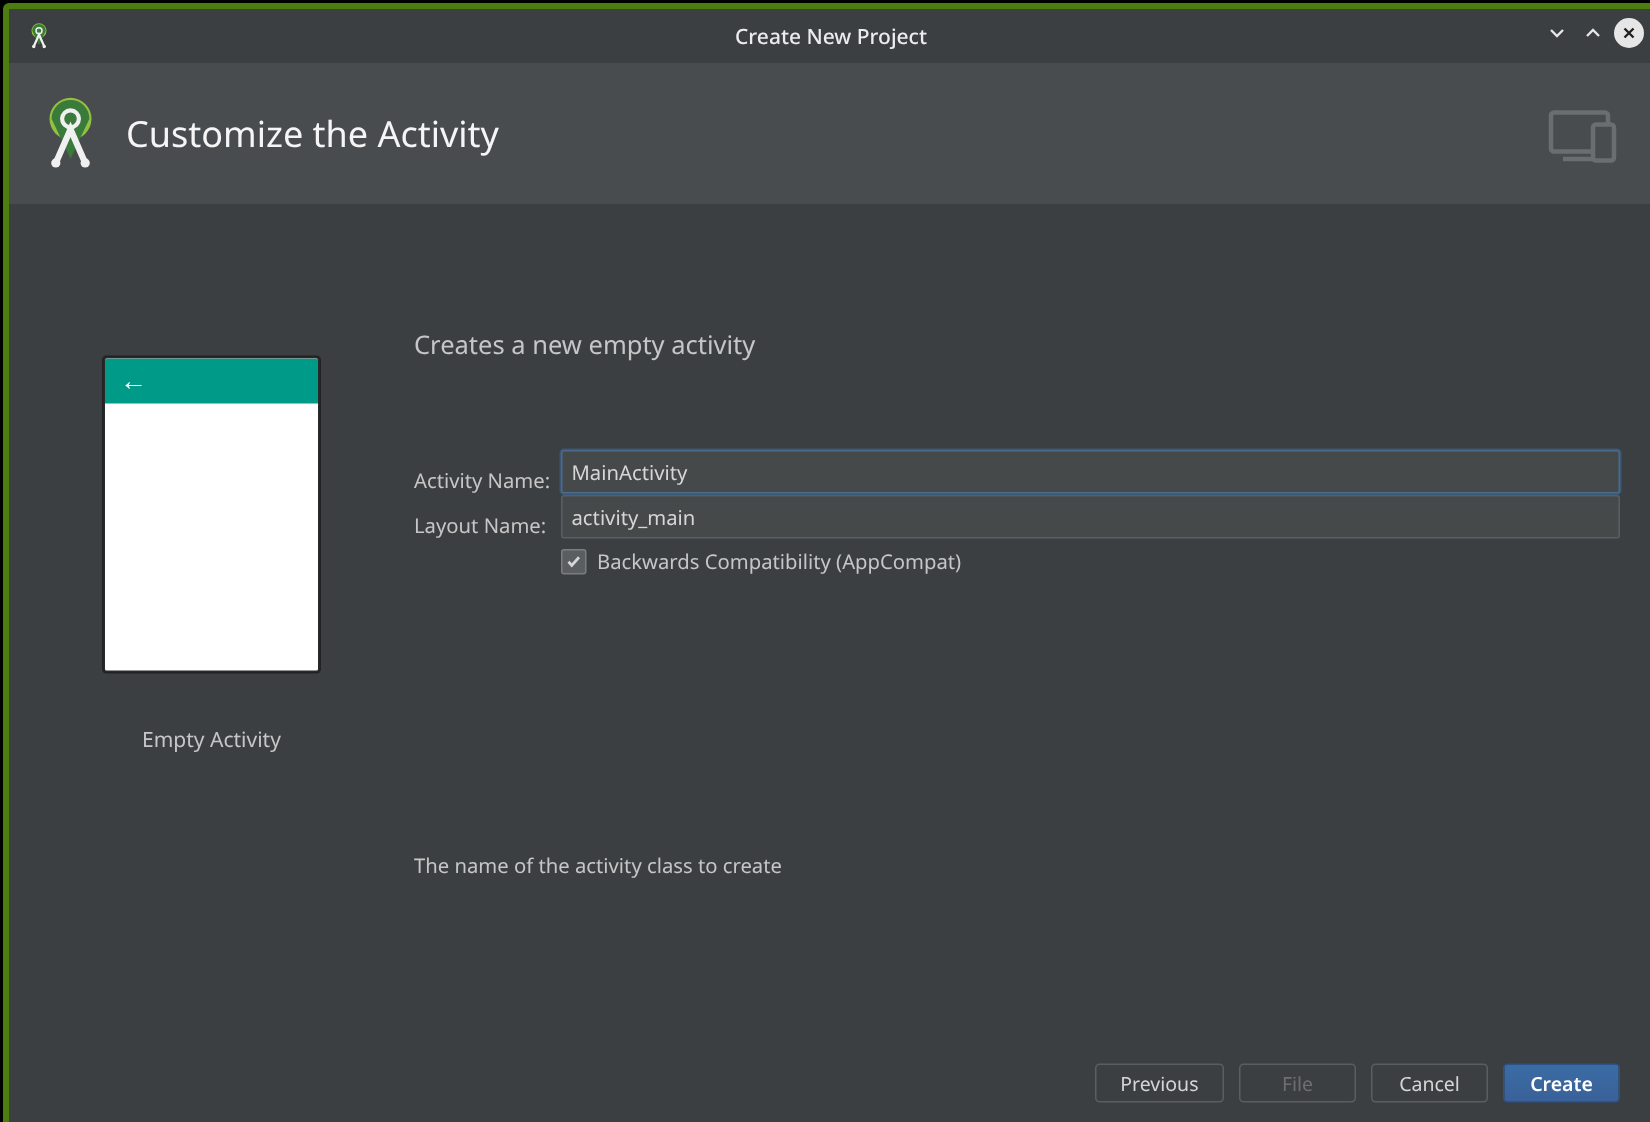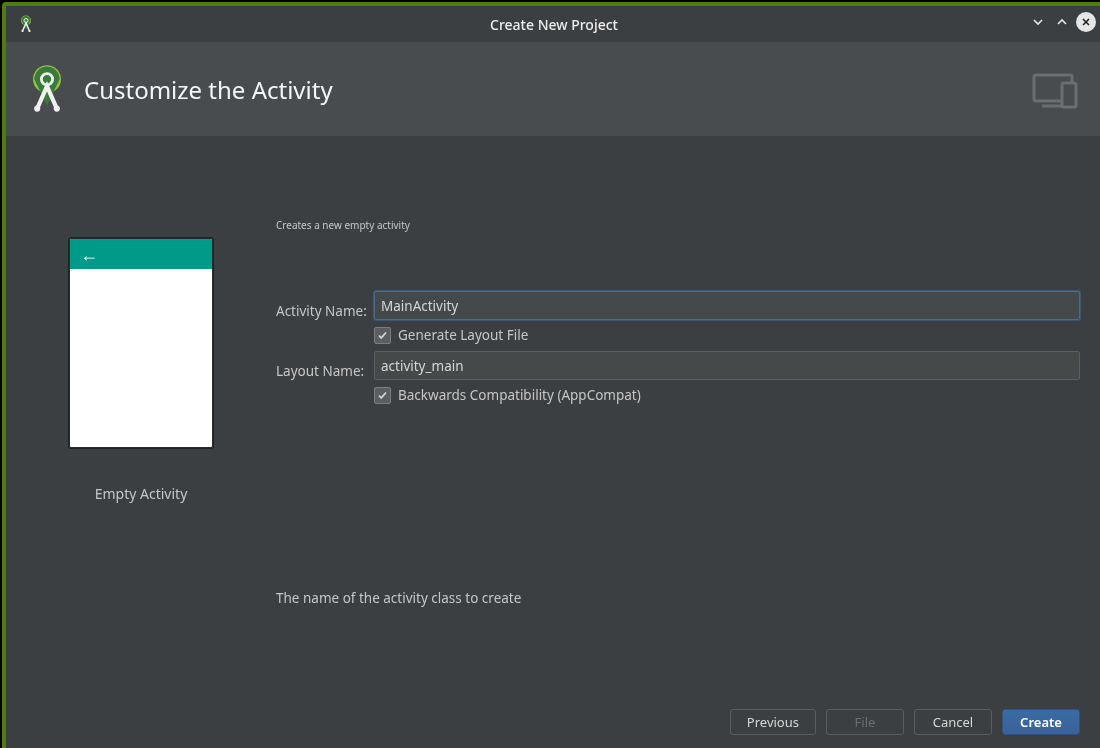--- a/index.html
+++ b/index.html
@@ -149,21 +149,21 @@
 
   .form-col {
     flex: 1;
     padding-top: 82px;
     padding-right: 22px;
     display: flex;
     flex-direction: column;
   }
   .intro {
     color: #c6c6c6;
-    font-size: 10px;
+    font-size: 17px;
     margin-bottom: 58px;
   }
 
   .field-row {
     display: flex;
     align-items: flex-end;
     margin-bottom: 0;
     height: 30px;
   }
   .field-label {
@@ -325,28 +325,20 @@
     </div>
 
     <div class="form-col">
       <div class="intro">Creates a new empty activity</div>
 
       <div class="field-row">
         <div class="field-label">Activity Name:</div>
         <input class="text-input focused" type="text" value="MainActivity" style="">
       </div>
 
-      <div class="check-row">
-        <div class="checkbox">
-          <svg width="11" height="11" viewBox="0 0 11 11">
-              <path d="M2 5.5 L4.2 8 L9 2.5" fill="none" stroke="#d6d6d6" stroke-width="1.8"></path>
-            </svg>
-        </div>
-        <div class="cb-label">Generate Layout File</div>
-      </div>
 
       <div class="field-row">
         <div class="field-label">Layout Name:</div>
         <input class="text-input" type="text" value="activity_main" style="">
       </div>
 
       <div class="check-row">
         <div class="checkbox">
           <svg width="11" height="11" viewBox="0 0 11 11">
               <path d="M2 5.5 L4.2 8 L9 2.5" fill="none" stroke="#d6d6d6" stroke-width="1.8"></path>

